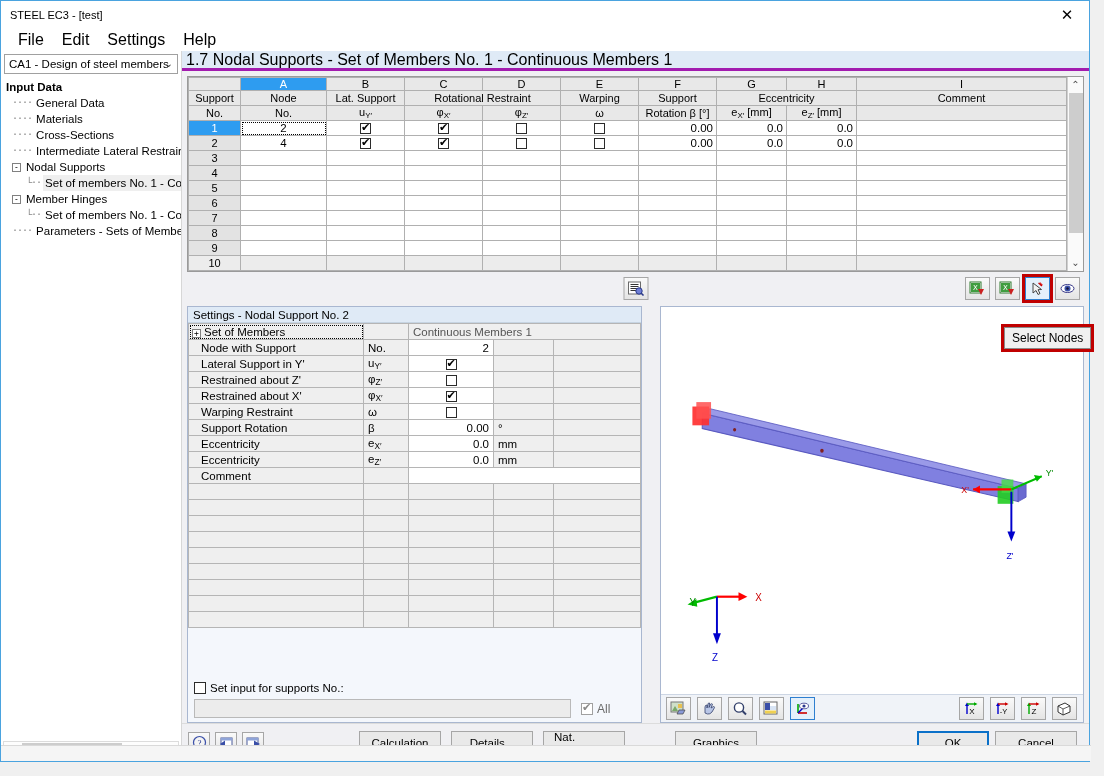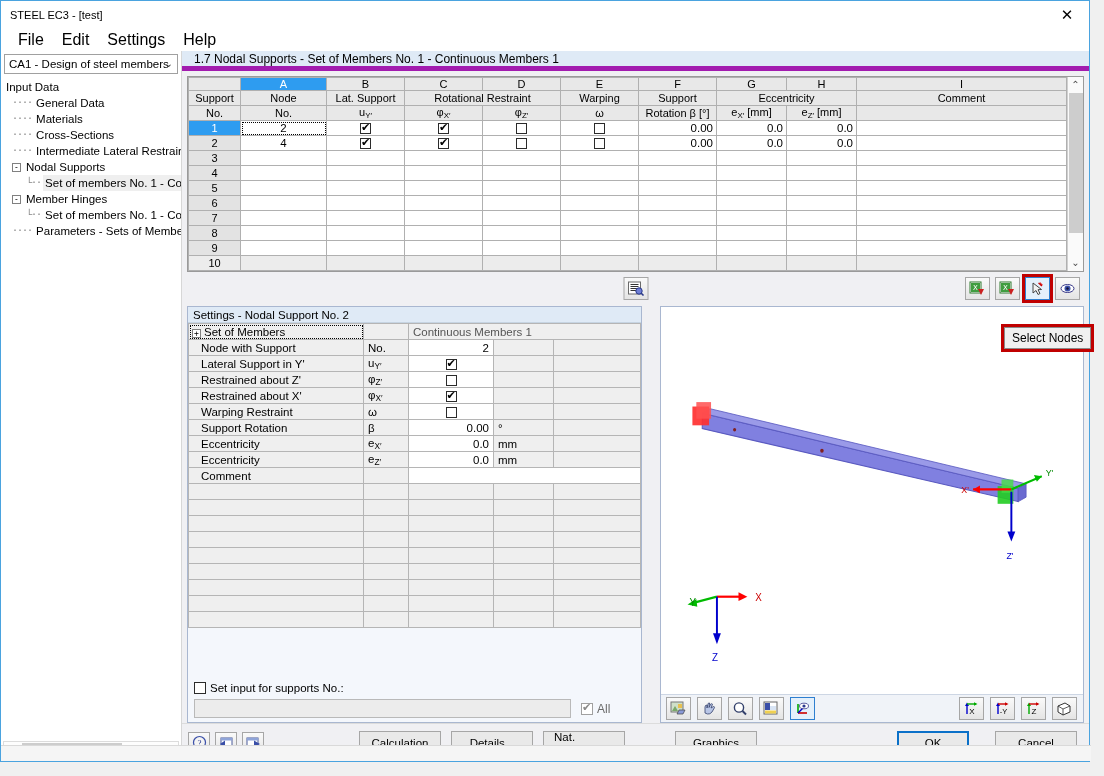--- a/index.html
+++ b/index.html
@@ -72,21 +72,21 @@
   }
   .tree {
     flex: 1 1 auto; overflow: hidden;
     background: #ffffff; padding: 3px 0 0 3px;
     font-size: 11.5px; line-height: 16px;
     position: relative;
   }
   .tnode { white-space: nowrap; height: 16px; display: flex; align-items: center; }
   .tnode .lbl { cursor: default; padding: 0 2px; }
   .tnode.sel .lbl { background: #efefef; }
-  .ind1 { padding-left: 0px; }
+  .ind1 { padding-left: 0px; font-weight: bold; }
   .ind2 { padding-left: 8px; }
   .ind3 { padding-left: 22px; }
   .dash { color: #888; font-size: 10px; letter-spacing: -1px; padding-right: 2px;
           font-family: "DejaVu Sans Mono", monospace; }
   .expander {
     display: inline-block; width: 9px; height: 9px;
     border: 1px solid #808080; background: #fff;
     font-size: 8px; line-height: 7px; text-align: center;
     margin-right: 3px; color: #000;
     font-family: "DejaVu Sans Mono", monospace; cursor: pointer;
@@ -106,23 +106,23 @@
   }
   .nav-hscroll .track { flex: 1 1 auto; display: flex; align-items: center; }
 
   
   .content {
     flex: 1 1 auto; display: flex; flex-direction: column;
     min-width: 0; background: #f0f0f3;
   }
   .section-title {
     height: 20px; flex: 0 0 20px;
-    background: #dfeaf6; border-bottom: 5px solid #a21caf;
-    display: flex; align-items: center; padding-left: 12px;
-    font-size: 12px; color: #000;
+    background: #dfeaf6; border-bottom: 3px solid #a21caf;
+    display: flex; align-items: center; padding-left: 4px;
+    font-size: 16px; color: #000;
   }
   
   .grid-wrap {
     margin: 5px 5px 0 5px; flex: 0 0 auto;
     display: flex; background: #fff;
     border: 1px solid #9a9a9a;
   }
   .grid-scroll { flex: 1 1 auto; overflow: hidden; }
   table.grid {
     border-collapse: collapse; width: 100%;
@@ -901,21 +901,21 @@
           </div>
         </div>
         <div style="display:flex; gap:10px; margin-left:90px;">
           <div class="btn" style="width:82px">Calculation</div>
           <div class="btn" style="width:82px">Details...</div>
           <div class="btn" style="width:82px">Nat. Annex...</div>
         </div>
         <div style="margin-left:50px;">
           <div class="btn" style="width:82px">Graphics</div>
         </div>
-        <div style="position:absolute; right:12px; display:flex; gap:26px;">
+        <div style="position:absolute; right:12px; display:flex; gap:6px;">
           <div class="btn primary" style="width:72px">OK</div>
           <div class="btn" style="width:82px">Cancel</div>
         </div>
       </div>
 
     </div>
   </div>
 
   <div class="statusbar"></div>
 

